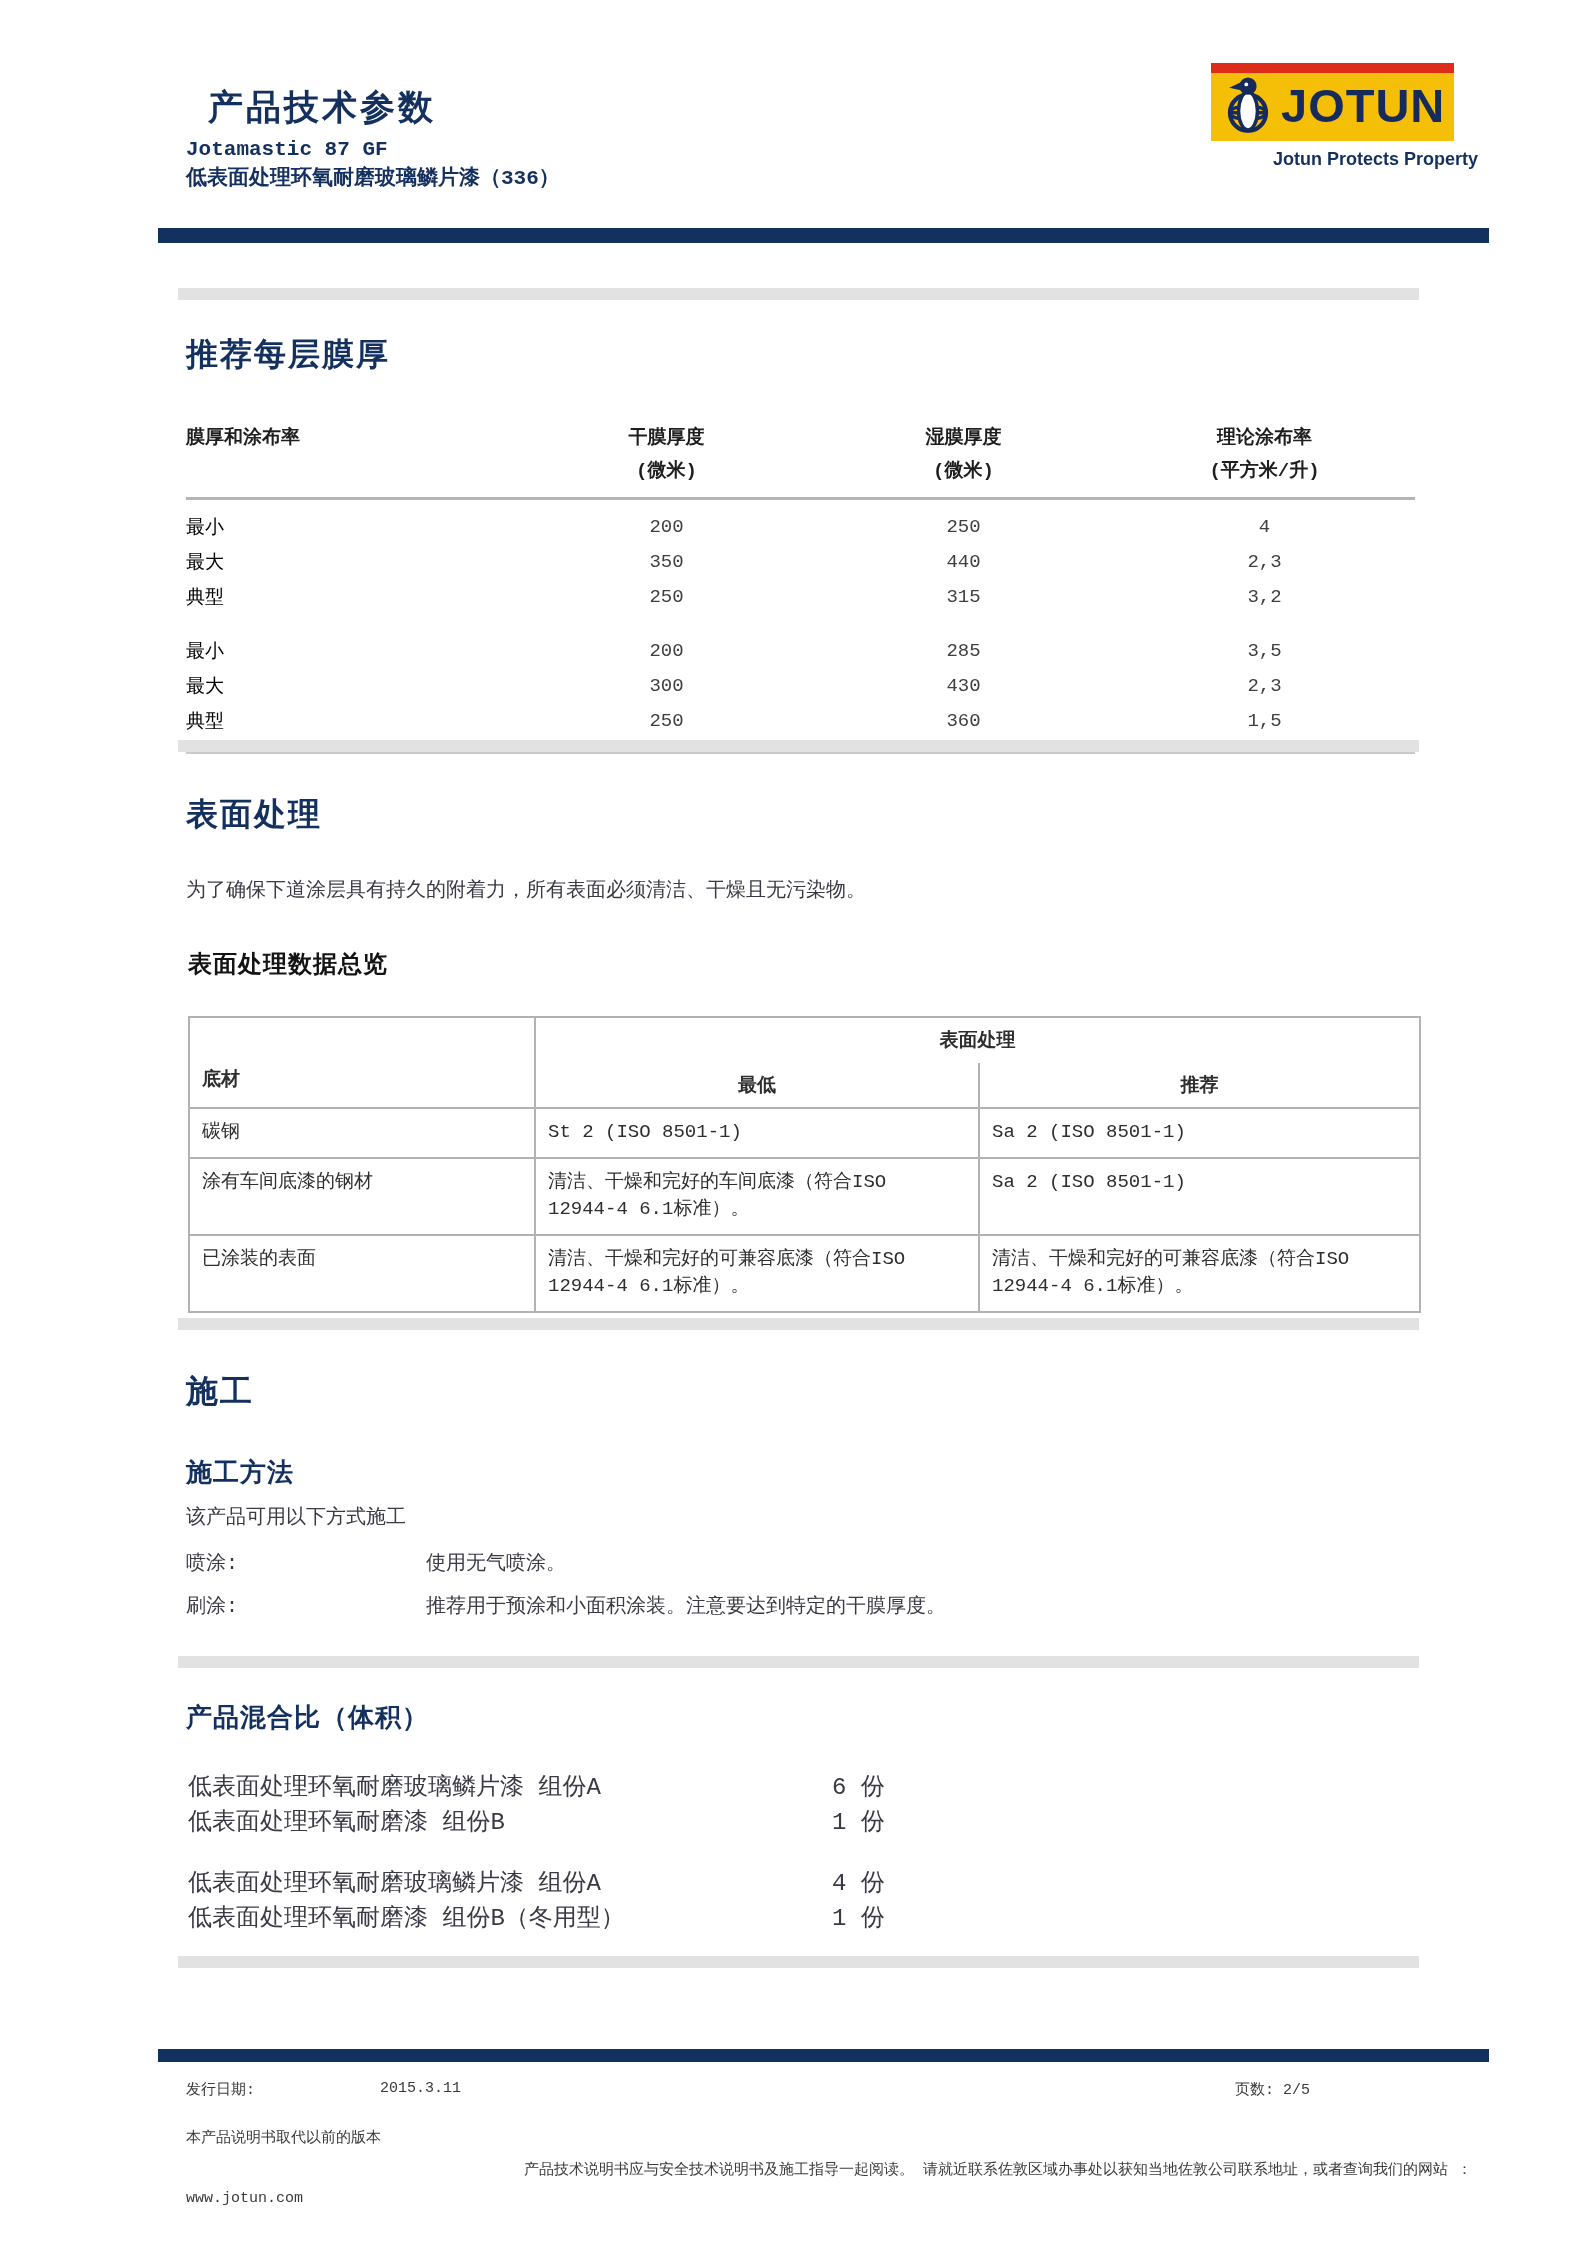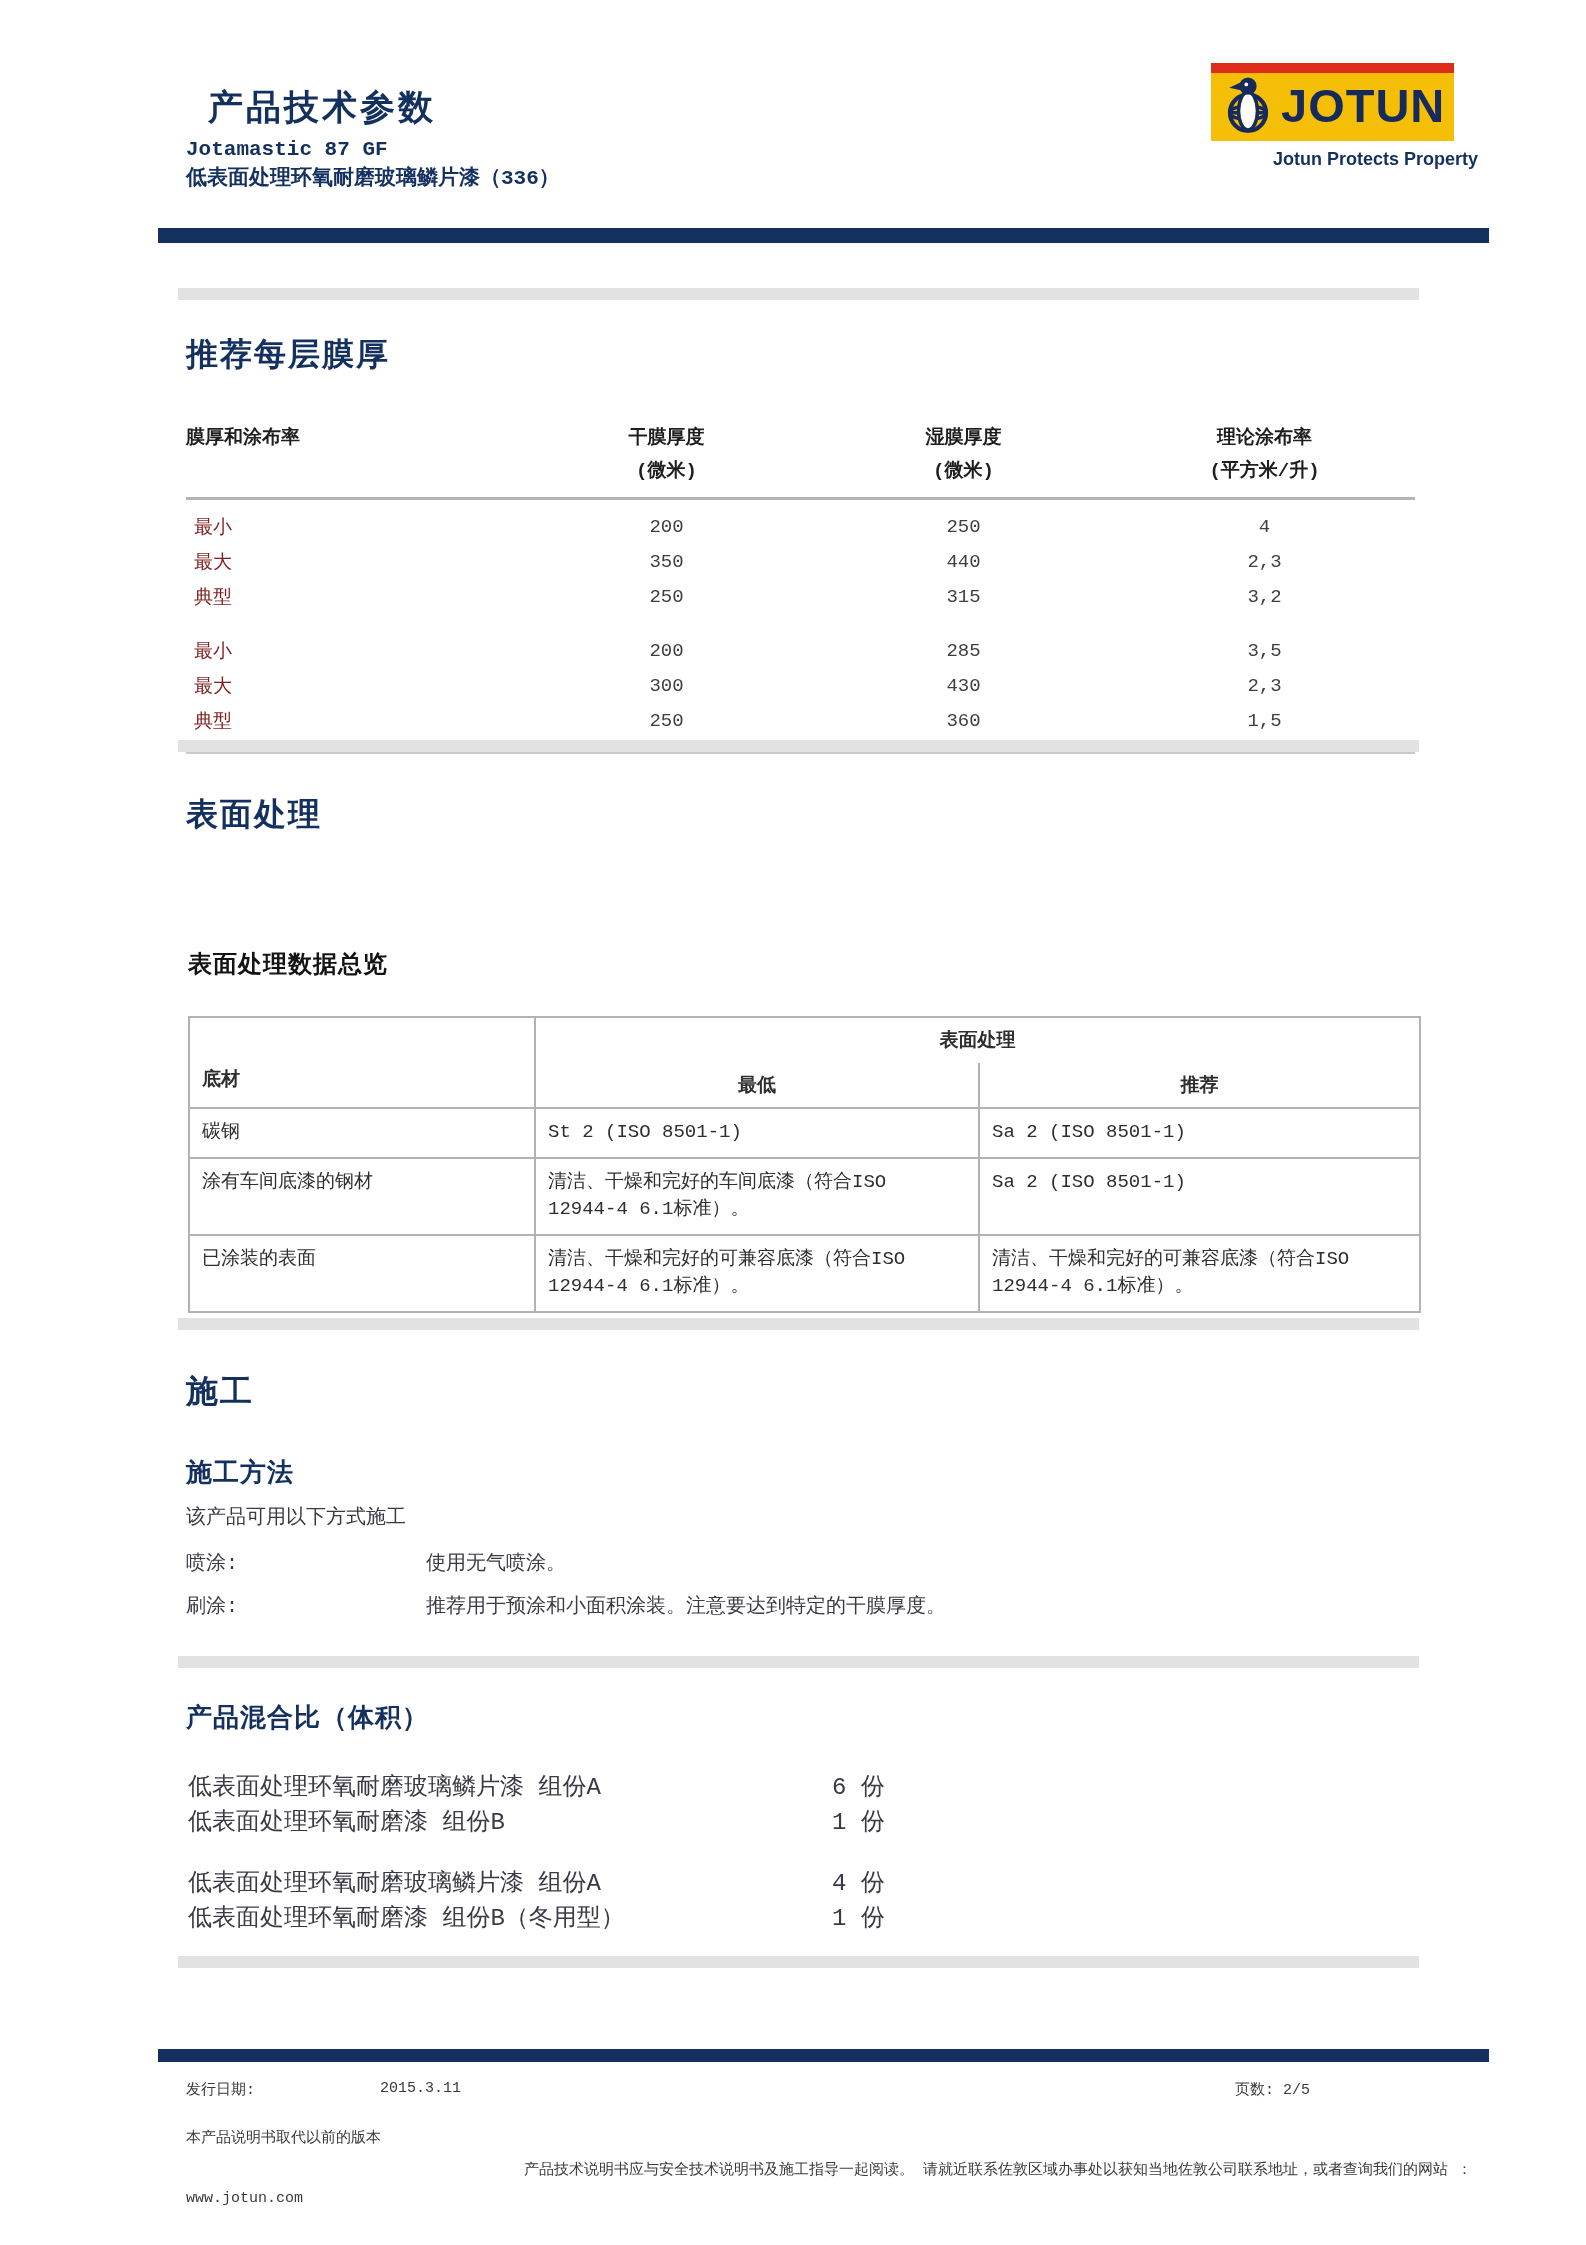--- a/index.html
+++ b/index.html
@@ -30,21 +30,21 @@
 
   
   .t1{position:absolute;left:186px;top:420px;width:1229px;font-size:19px;color:#333;}
   .t1-grid{display:grid;grid-template-columns:334px 293px 301px 301px;}
   .t1-head{border-bottom:3px solid #b4b4b4;padding:2px 0 8px 0;}
   .t1-head .hc{font-weight:bold;color:#1e1e1e;text-align:center;line-height:1.75;}
   .t1-head .hc:first-child{text-align:left;}
   .t1-body{padding-top:10px;padding-bottom:12px;border-bottom:3px solid #c9c9c9;}
   .t1-row{height:35px;align-items:center;}
   .t1-row .cell{text-align:center;color:#3f3f3f;}
-  .t1-row .cell:first-child{text-align:left;color:#7f1d1d;margin-left:8px;}
+  .t1-row .cell:first-child{text-align:left;color:#000000;}
   .t1-gap{height:19px;}
 
   
   .t2{position:absolute;left:188px;top:1016px;width:1233px;box-sizing:border-box;display:grid;
       grid-template-columns:344px 444px 1fr;grid-template-rows:45px 44px auto auto auto;
       border:2px solid #b2b2b2;font-size:19px;color:#2e2e2e;line-height:1.45;background:#fff;}
   .t2 .c{padding:10px 12px;box-sizing:border-box;}
   .t2 .bl{border-left:2px solid #b2b2b2;}
   .t2 .bt{border-top:2px solid #b2b2b2;}
   .t2 .hb{font-weight:bold;}
@@ -150,20 +150,21 @@
         <div class="cell">典型</div>
         <div class="cell">250</div>
         <div class="cell">360</div>
         <div class="cell">1,5</div>
       </div>
     </div>
   </div>
 
   <div class="bar-gray" style="top:740px;"></div>
   <div class="section-title" style="top:793px;">表面处理</div>
+  <div class="body-text" style="top:876px;">为了确保下道涂层具有持久的附着力，所有表面必须清洁、干燥且无污染物。</div>
   <div class="sub-title-black" style="top:948px;">表面处理数据总览</div>
 
   <div class="t2">
     <div class="c hb" id="t2-substrate-h">底材</div>
     <div class="c hb bl" id="t2-treat-h">表面处理</div>
     <div class="c hb bl" id="t2-min-h">最低</div>
     <div class="c hb bl" id="t2-rec-h">推荐</div>
 
     <div class="c bt">碳钢</div>
     <div class="c bt bl">St 2 (ISO 8501-1)</div>

